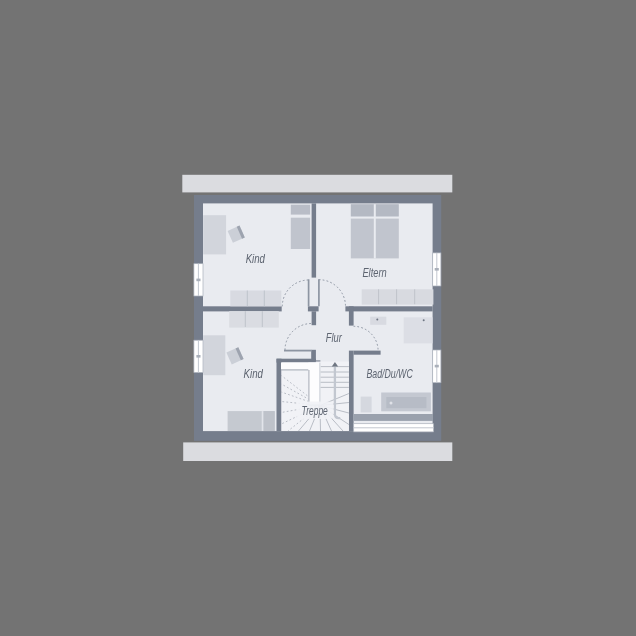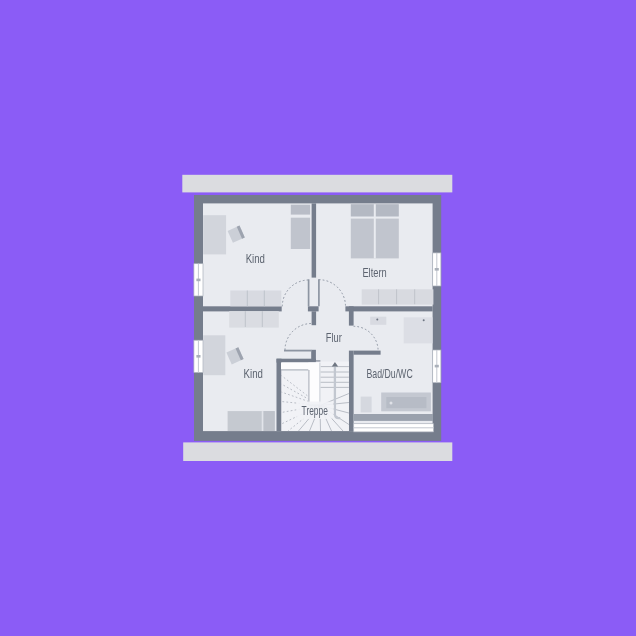--- a/index.html
+++ b/index.html
@@ -1,16 +1,16 @@
 <!DOCTYPE html>
 <html><head>
 <meta charset="utf-8">
 <style>
   html,body{margin:0;padding:0;background:#ffffff;}
-  .page{position:relative;width:636px;height:636px;background:#8b5cf6;overflow:hidden;}
+  .page{position:relative;width:636px;height:636px;background:#737373;overflow:hidden;font-style:italic;}
   svg text{font-family:"Liberation Sans", sans-serif;fill:#5d6470;}
 </style>
 </head>
 <body>
 <div class="page">
 <svg width="636" height="636" viewBox="0 0 636 636" xmlns="http://www.w3.org/2000/svg">
 
 <rect x="182.3" y="174.8" width="270" height="17.6" fill="#dbdce0"></rect>
 
 <rect x="183.2" y="442.4" width="269.1" height="18.6" fill="#dbdce0"></rect>

